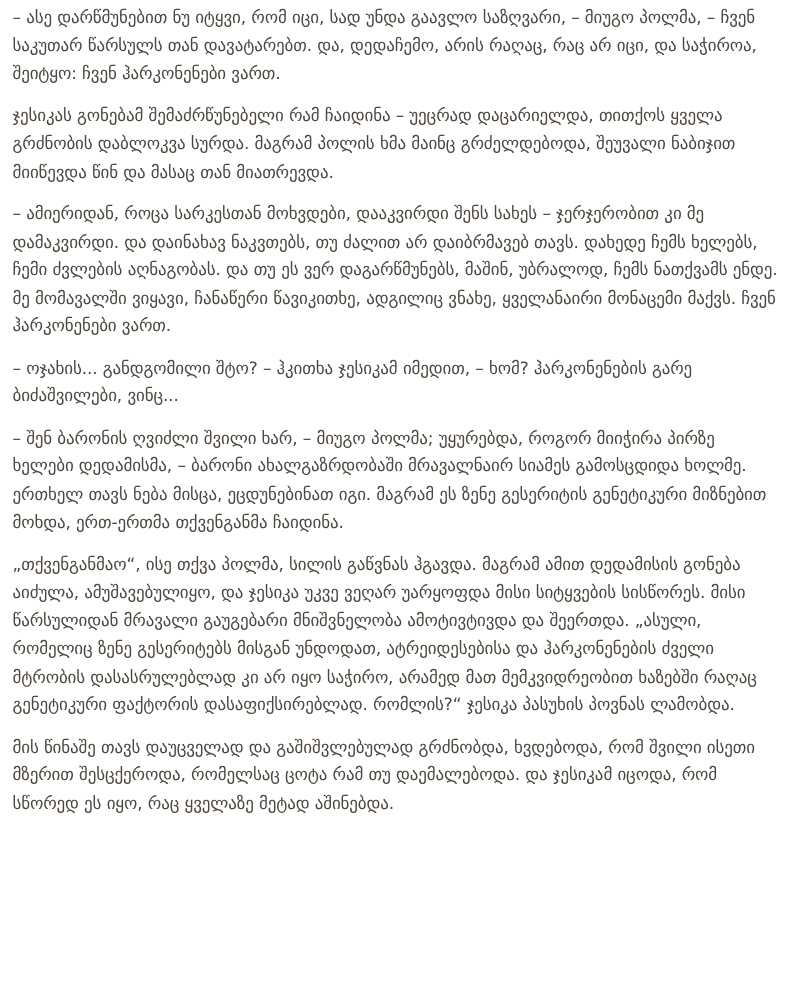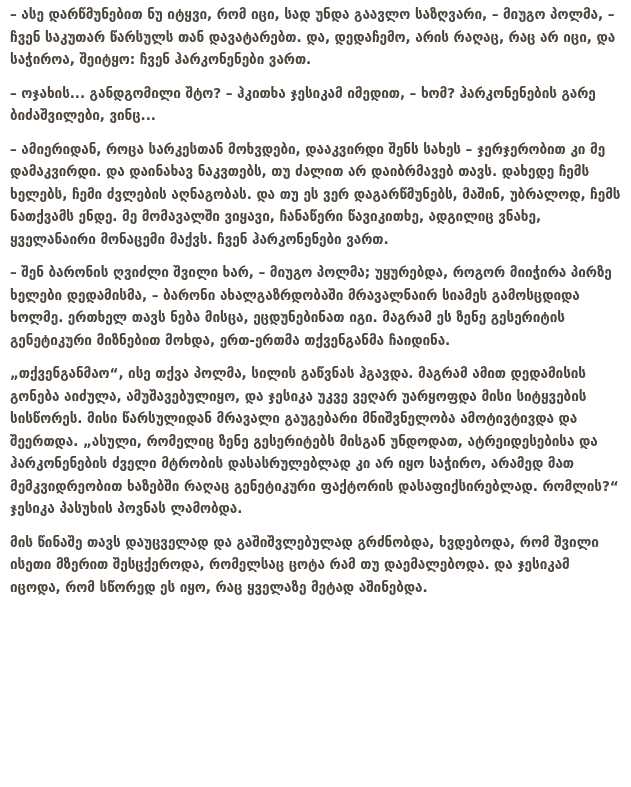--- a/index.html
+++ b/index.html
@@ -11,27 +11,27 @@
   }
   .doc {
     padding: 3px 8px 0 10px;
     color: #4d463f;
     font-size: 13.6px;
     line-height: 22.5px;
     letter-spacing: -0.1px;
   }
   .doc p {
     margin: 0 0 11px 0;
-    font-weight: bold;
   }
 </style>
 </head>
 <body>
 
 <div class="doc">
   <p>– ასე დარწმუნებით ნუ იტყვი, რომ იცი, სად უნდა გაავლო საზღვარი, – მიუგო პოლმა, – ჩვენ საკუთარ წარსულს თან დავატარებთ. და, დედაჩემო, არის რაღაც, რაც არ იცი, და საჭიროა, შეიტყო: ჩვენ ჰარკონენები ვართ.</p>
+  <p>ჯესიკას გონებამ შემაძრწუნებელი რამ ჩაიდინა – უეცრად დაცარიელდა, თითქოს ყველა გრძნობის დაბლოკვა სურდა. მაგრამ პოლის ხმა მაინც გრძელდებოდა, შეუვალი ნაბიჯით მიიწევდა წინ და მასაც თან მიათრევდა.</p>
+  <p>– ამიერიდან, როცა სარკესთან მოხვდები, დააკვირდი შენს სახეს – ჯერჯერობით კი მე დამაკვირდი. და დაინახავ ნაკვთებს, თუ ძალით არ დაიბრმავებ თავს. დახედე ჩემს ხელებს, ჩემი ძვლების აღნაგობას. და თუ ეს ვერ დაგარწმუნებს, მაშინ, უბრალოდ, ჩემს ნათქვამს ენდე. მე მომავალში ვიყავი, ჩანაწერი წავიკითხე, ადგილიც ვნახე, ყველანაირი მონაცემი მაქვს. ჩვენ ჰარკონენები ვართ.</p>
   <p>– ოჯახის... განდგომილი შტო? – ჰკითხა ჯესიკამ იმედით, – ხომ? ჰარკონენების გარე ბიძაშვილები, ვინც...</p>
-  <p>– ამიერიდან, როცა სარკესთან მოხვდები, დააკვირდი შენს სახეს – ჯერჯერობით კი მე დამაკვირდი. და დაინახავ ნაკვთებს, თუ ძალით არ დაიბრმავებ თავს. დახედე ჩემს ხელებს, ჩემი ძვლების აღნაგობას. და თუ ეს ვერ დაგარწმუნებს, მაშინ, უბრალოდ, ჩემს ნათქვამს ენდე. მე მომავალში ვიყავი, ჩანაწერი წავიკითხე, ადგილიც ვნახე, ყველანაირი მონაცემი მაქვს. ჩვენ ჰარკონენები ვართ.</p>
   <p>– შენ ბარონის ღვიძლი შვილი ხარ, – მიუგო პოლმა; უყურებდა, როგორ მიიჭირა პირზე ხელები დედამისმა, – ბარონი ახალგაზრდობაში მრავალნაირ სიამეს გამოსცდიდა ხოლმე. ერთხელ თავს ნება მისცა, ეცდუნებინათ იგი. მაგრამ ეს ზენე გესერიტის გენეტიკური მიზნებით მოხდა, ერთ-ერთმა თქვენგანმა ჩაიდინა.</p>
   <p>„თქვენგანმაო“, ისე თქვა პოლმა, სილის გაწვნას ჰგავდა. მაგრამ ამით დედამისის გონება აიძულა, ამუშავებულიყო, და ჯესიკა უკვე ვეღარ უარყოფდა მისი სიტყვების სისწორეს. მისი წარსულიდან მრავალი გაუგებარი მნიშვნელობა ამოტივტივდა და შეერთდა. „ასული, რომელიც ზენე გესერიტებს მისგან უნდოდათ, ატრეიდესებისა და ჰარკონენების ძველი მტრობის დასასრულებლად კი არ იყო საჭირო, არამედ მათ მემკვიდრეობით ხაზებში რაღაც გენეტიკური ფაქტორის დასაფიქსირებლად. რომლის?“ ჯესიკა პასუხის პოვნას ლამობდა.</p>
   <p>მის წინაშე თავს დაუცველად და გაშიშვლებულად გრძნობდა, ხვდებოდა, რომ შვილი ისეთი მზერით შესცქეროდა, რომელსაც ცოტა რამ თუ დაემალებოდა. და ჯესიკამ იცოდა, რომ სწორედ ეს იყო, რაც ყველაზე მეტად აშინებდა.</p>
 
 </div>
 
 </body></html>

